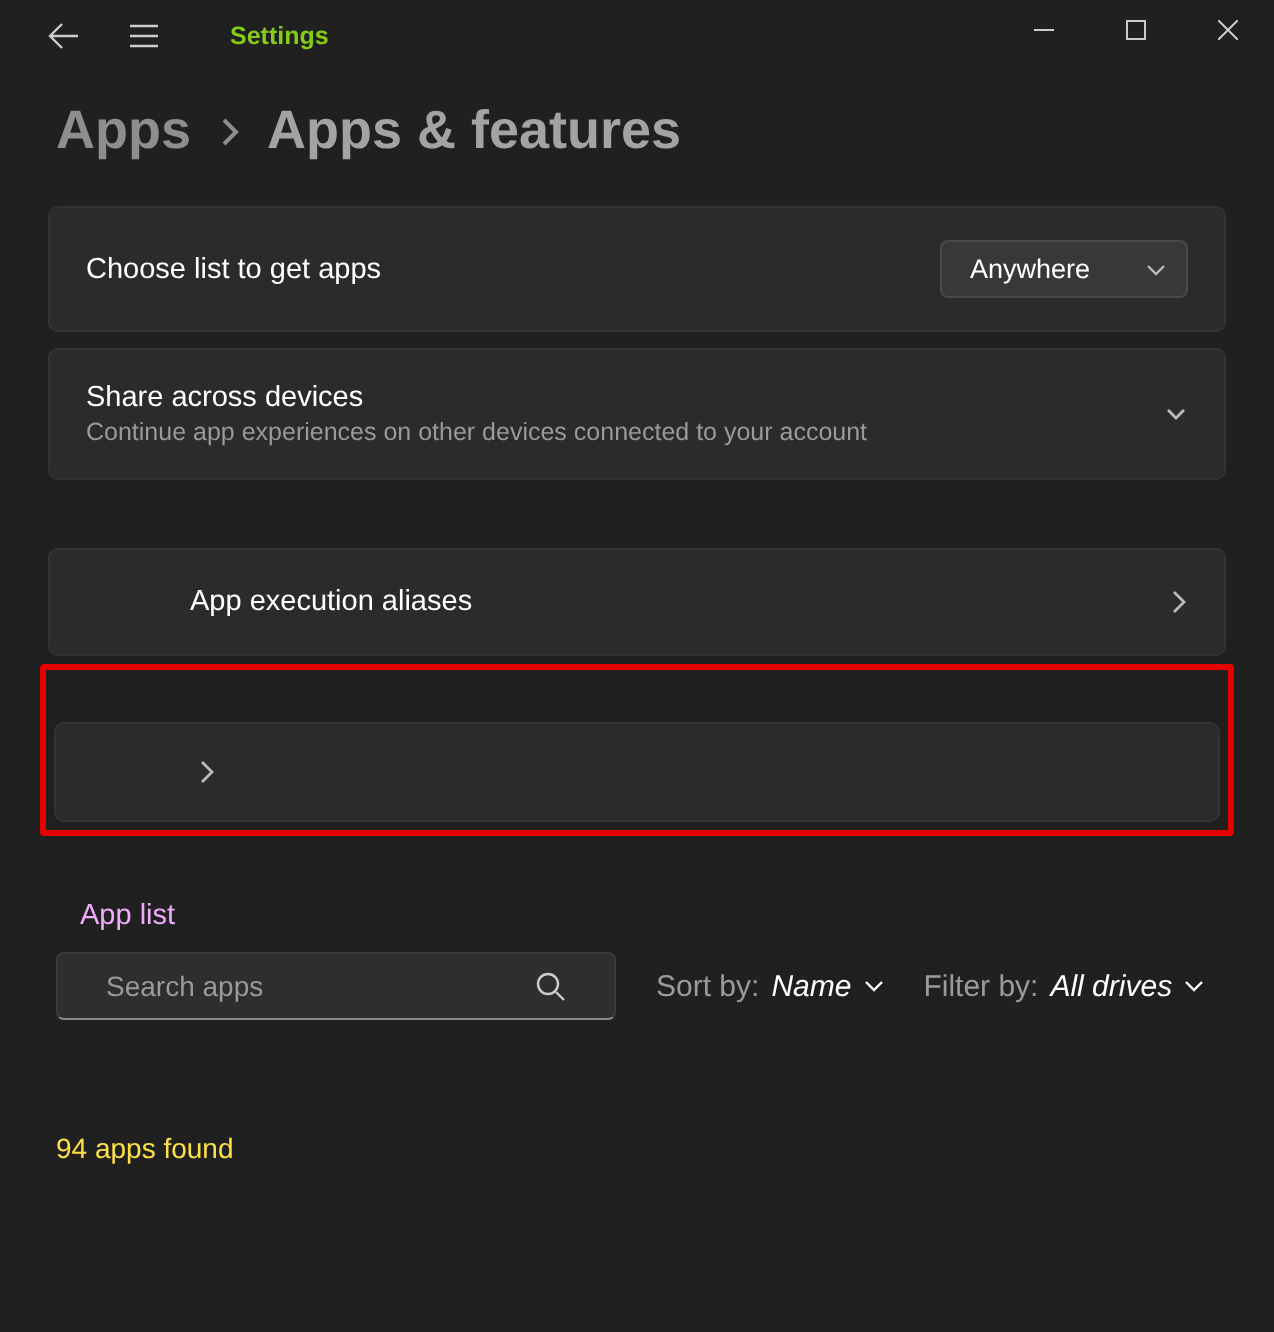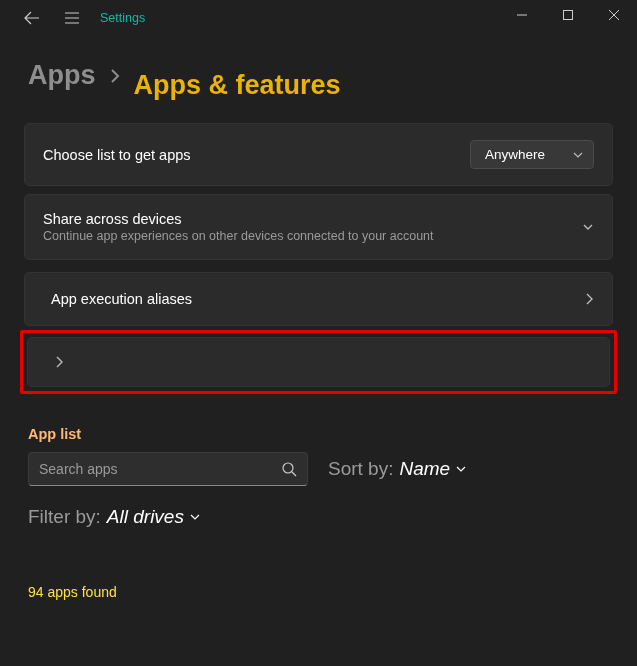--- a/index.html
+++ b/index.html
@@ -10,82 +10,83 @@
     position: relative;
   }
   .titlebar {
     height: 36px; display: flex; align-items: center;
     padding-left: 12px;
   }
   .tb-btn {
     width: 40px; height: 36px; display: flex; align-items: center; justify-content: center;
     color: #ccc; cursor: pointer;
   }
-  .tb-title { font-size: 12.5px; color: #14b8a6; margin-left: 8px; }
+  .tb-title { font-size: 12.5px; color: #84cc16; margin-left: 23px; font-weight: bold; }
   .win-controls {
     position: absolute; right: 0; top: 0; display: flex;
   }
   .win-btn {
     width: 46px; height: 30px; display: flex; align-items: center; justify-content: center;
     color: #ccc; cursor: pointer;
   }
   .crumbs {
     padding: 14px 28px 22px 28px;
     display: flex; align-items: center; gap: 14px;
     font-size: 27px; font-weight: 600;
   }
   .crumb-parent { color: #8e8e8e; cursor: pointer; }
   .crumb-sep { color: #8e8e8e; font-size: 18px; }
-  .crumb-current { color: #eab308; margin-top: 20px; }
+  .crumb-current { color: #a3a3a3; }
   .content { padding: 0 24px; }
   .card {
     background: #2b2b2b; border: 1px solid #333;
     border-radius: 5px; padding: 16px 18px;
     display: flex; align-items: center; gap: 12px;
     margin-bottom: 4px;
   }
   .card-text { flex: 1; }
   .card-title { font-size: 14.5px; color: #fff; font-weight: 400; }
   .card-sub { font-size: 12.5px; color: #9a9a9a; margin-top: 2px; }
   .dropdown {
     background: #383838; border: 1px solid #4a4a4a; border-radius: 4px;
     padding: 6px 30px 6px 14px; font-size: 13.5px; color: #fff;
     position: relative; cursor: pointer; min-width: 124px;
   }
   .chev { color: #bbb; }
   .sub-card {
     background: #2b2b2b; border: 1px solid #333;
-    border-radius: 5px; padding: 18px 18px 18px 26px;
+    border-radius: 5px; padding: 18px 18px 18px 70px;
     display: flex; align-items: center;
-    margin-bottom: 4px; cursor: pointer;
+    margin-bottom: 4px; cursor: pointer; margin-top: 22px;
   }
   .sub-card .card-text { flex: 1; }
   .highlight-wrap {
     border: 3px solid #e60000; border-radius: 2px;
     padding: 4px; margin: 0 -4px 12px -4px;
   }
   .section-h {
-    font-size: 14.5px; color: #fdba74; font-weight: 700;
+    font-size: 14.5px; color: #f0abfc; font-weight: 400;
     padding: 20px 4px 10px 4px;
+    margin-left: 12px;
   }
   .search-row {
     display: flex; align-items: center; gap: 20px; flex-wrap: wrap;
     padding: 0 4px;
   }
   .search-box {
     background: #2e2e2e; border: 1px solid #3a3a3a; border-bottom: 1px solid #888;
     border-radius: 4px; width: 280px; height: 34px;
-    display: flex; align-items: center; padding: 0 10px;
+    display: flex; align-items: center; padding: 0 24px;
   }
   .search-box input {
     background: transparent; border: none; outline: none; color: #fff;
     font-size: 14px; flex: 1;
   }
   .search-box input::placeholder { color: #9a9a9a; }
-  .filter { display: flex; align-items: center; gap: 6px; font-size: 19px; color: #9a9a9a; cursor: pointer; }
+  .filter { display: flex; align-items: center; gap: 6px; font-size: 15px; color: #9a9a9a; cursor: pointer; }
   .filter .val { color: #fff; font-style: italic; }
   .count {
     font-size: 14px; color: #fde047; padding: 56px 4px 0 4px;
   }
   svg { display: block; }
   .spacer { height: 4px; }
 </style>
 </head>
 <body>
 

